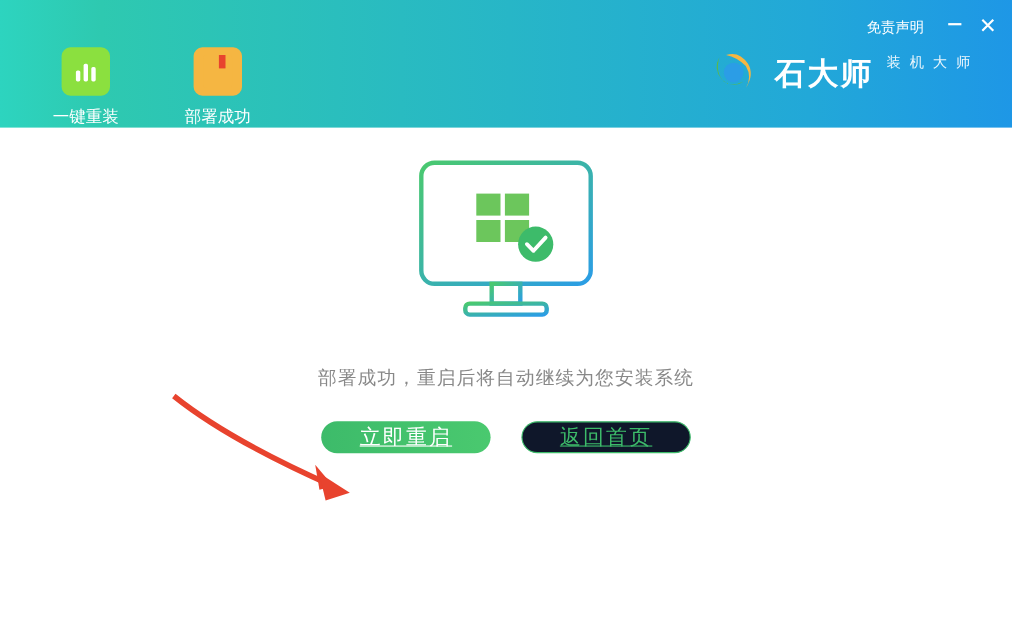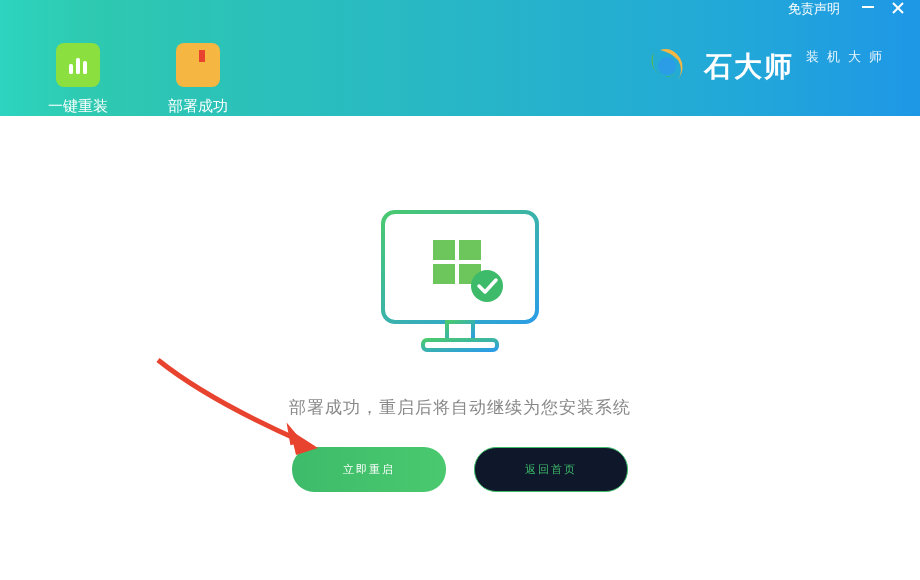--- a/index.html
+++ b/index.html
@@ -54,21 +54,21 @@
     }
     .usb-icon-box {
       background: #2B9DE6;
       border-top: 6px solid #f5c842;
     }
     .tutorial-icon-box {
       background: #f5b642;
     }
     .window-controls {
       position: absolute;
-      top: 0;
+      top: 15px;
       right: 14px;
       display: flex;
       align-items: center;
       gap: 14px;
     }
     .disclaimer-link {
       color: #fff;
       font-size: 13px;
       cursor: pointer;
       margin-right: 6px;
@@ -107,47 +107,48 @@
       color: #fff;
       font-size: 13px;
       letter-spacing: 8px;
       opacity: 0.9;
       margin-left: 12px;
     }
     .main {
       display: flex;
       flex-direction: column;
       align-items: center;
-      padding-top: 88px;
+      padding-top: 24px;
     }
     .monitor-svg {
       width: 190px;
       height: 160px;
     }
     .status-text {
       margin-top: 32px;
       font-size: 17px;
       color: #888;
       letter-spacing: 1px;
     }
     .actions {
       margin-top: 28px;
       display: flex;
       gap: 28px;
     }
     .btn {
       width: 154px;
-      height: 45px;
+      height: 29px;
       border-radius: 22px;
-      font-size: 11px;
+      font-size: 19px;
       display: flex;
       align-items: center;
       justify-content: center;
       cursor: pointer;
       letter-spacing: 2px;
+      text-decoration: underline;
     }
     .btn-primary {
       background: linear-gradient(90deg, #3dbb6a 0%, #4ac96f 100%);
       color: #fff;
       border: none;
     }
     .btn-secondary {
       background: #0f172a;
       color: #3dbb6a;
       border: 1.5px solid #3dbb6a;

